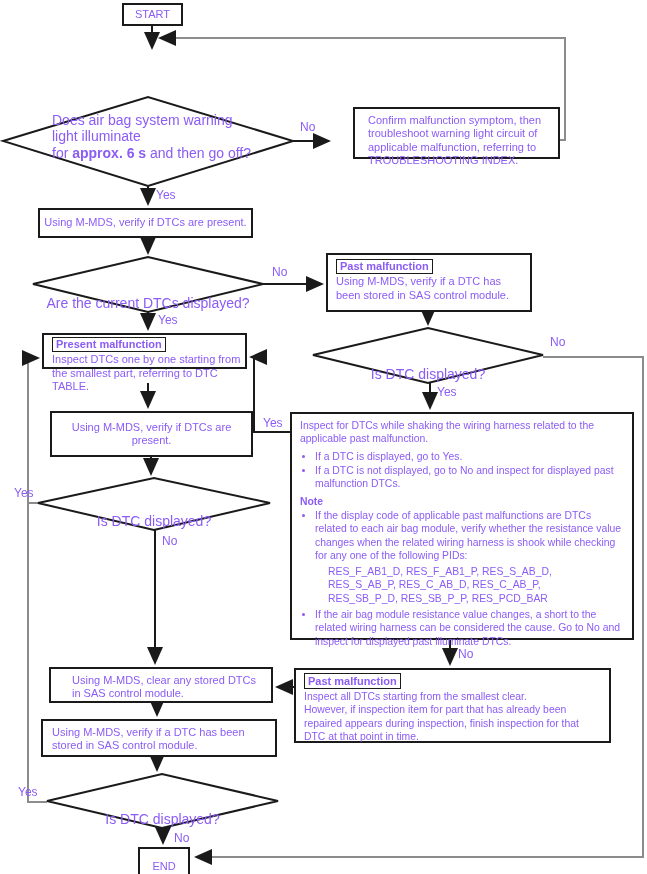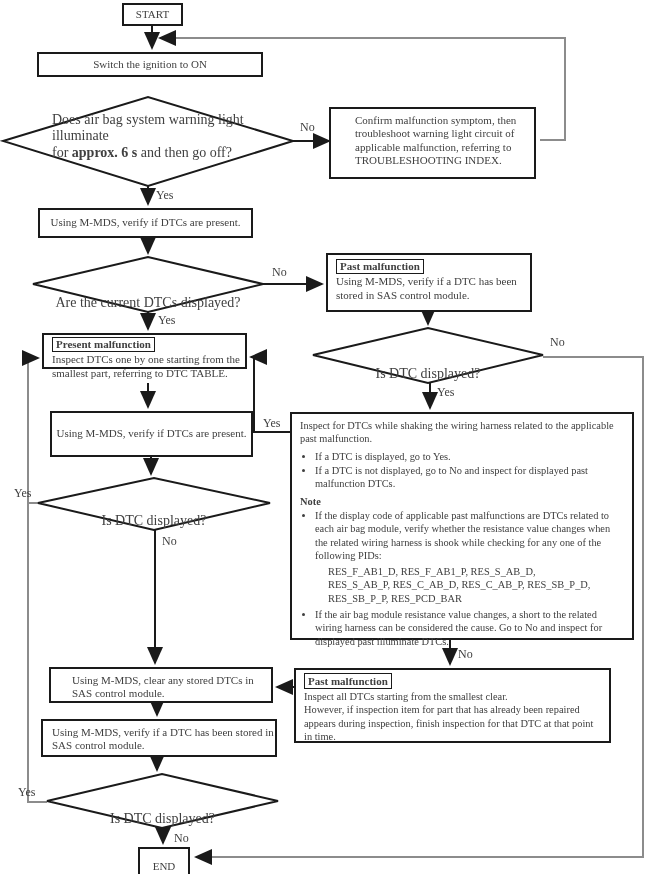--- a/index.html
+++ b/index.html
@@ -1,17 +1,17 @@
 <!DOCTYPE html>
 <html><head>
 <meta charset="utf-8">
 <style>
   html,body{margin:0;padding:0;background:#ffffff;}
   #canvas{position:relative;width:647px;height:874px;background:#ffffff;overflow:hidden;
-          font-family:Liberation Serif, serif;color:#404040;}
+          font-family:Liberation Sans, sans-serif;color:#8b5cf6;}
   svg.layer{position:absolute;left:0;top:0;width:647px;height:874px;}
   .box{position:absolute;background:#ffffff;border:2px solid #1a1a1a;box-sizing:border-box;
        font-size:11px;line-height:1.22;}
   .center{display:flex;align-items:center;justify-content:center;text-align:center;}
   .pad{padding:4px 8px;}
   .tag{display:inline-block;border:1px solid #1a1a1a;font-weight:bold;padding:0 3px;margin-bottom:1px;
        font-size:11px;}
   .dtext{position:absolute;display:flex;align-items:flex-end;justify-content:center;text-align:center;
          font-size:14px;line-height:1.2;pointer-events:none;}
   .lbl{position:absolute;font-size:12px;line-height:1;}
@@ -64,25 +64,22 @@
     <polygon points="47,801 162,774 278,801 162,828" fill="#ffffff" stroke="#1a1a1a" stroke-width="2"></polygon>
   </svg>
 
   <div class="box center" style="left:122px;top:3px;width:61px;height:23px;">
     <span>START</span>
   </div>
   <div class="box center" style="left:138px;top:847px;width:52px;height:40px;">
     <span>END</span>
   </div>
 
-  <div class="box center" style="left:37px;top:52px;width:226px;height:25px;">
-    <span>Switch the ignition to ON</span>
-  </div>
 
-  <div class="box" style="left:329px;top:107px;width:207px;height:72px;padding:5px 6px 4px 24px;">
+  <div class="box" style="left:353px;top:107px;width:207px;height:52px;padding:5px 6px 4px 13px;">
     <div style="width:178px;">Confirm malfunction symptom, then troubleshoot warning light circuit of applicable malfunction, referring to TROUBLESHOOTING INDEX.</div>
   </div>
 
   <div class="box center" style="left:38px;top:208px;width:215px;height:30px;">
     <span>Using M-MDS, verify if DTCs are present.</span>
   </div>
 
   <div class="box pad" style="left:326px;top:253px;width:206px;height:59px;">
     <span class="tag">Past malfunction</span>
     <div style="width:192px;">Using M-MDS, verify if a DTC has been stored in SAS control module.</div>

